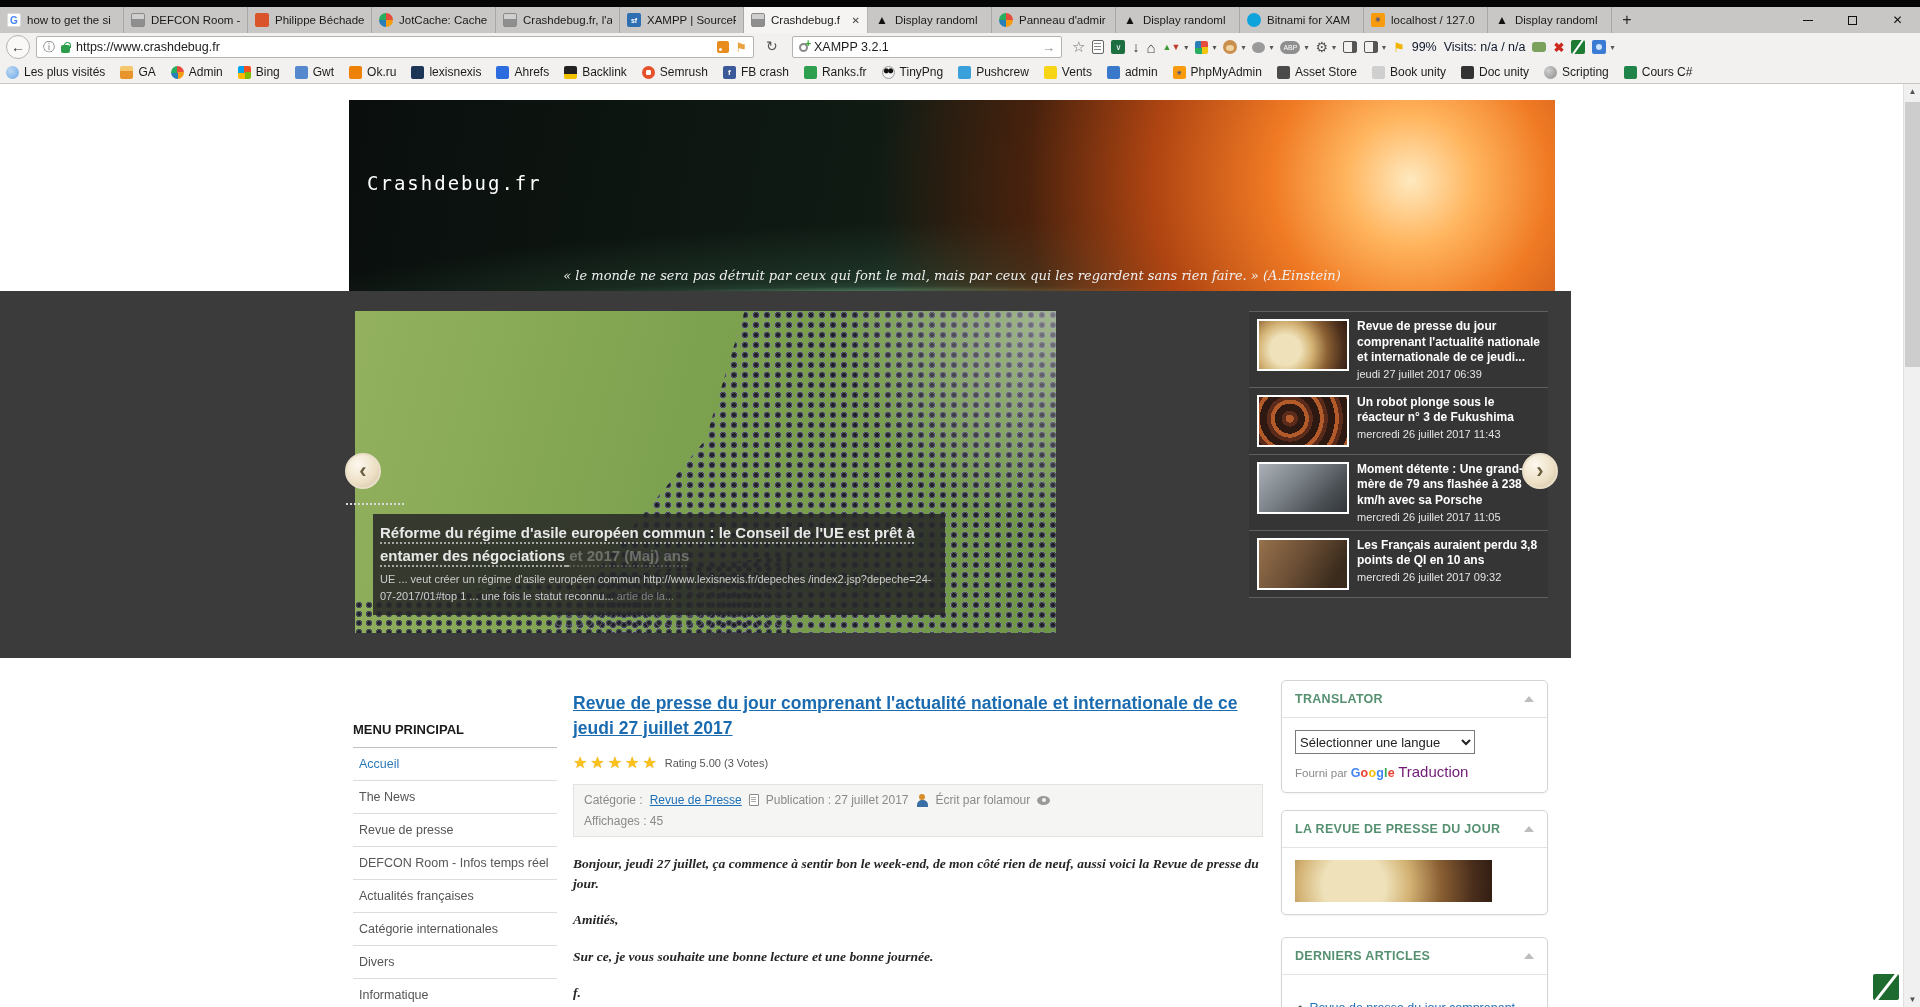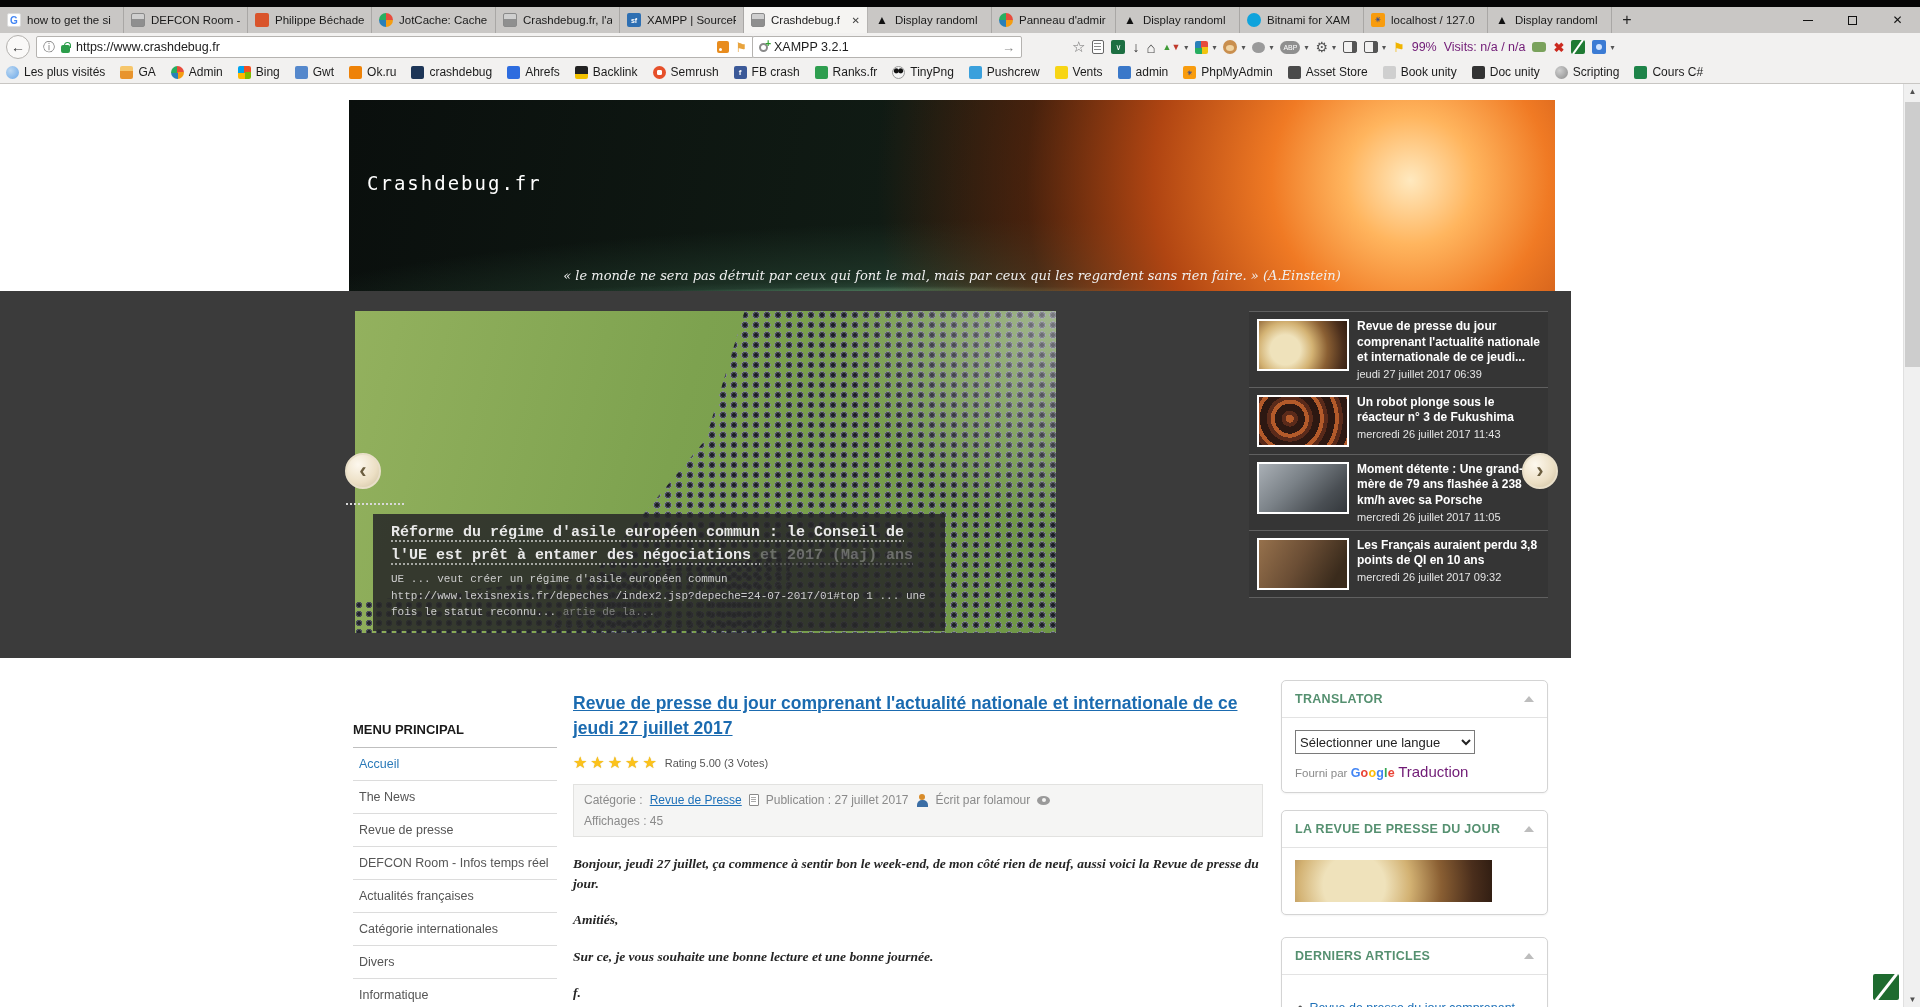--- a/index.html
+++ b/index.html
@@ -39,21 +39,21 @@
     border-radius:2px; display:flex; align-items:center; padding:0 6px; gap:6px; }
   .info-icon { color:#777; font-size:12px; }
   .lock-icon { width:9px; height:8px; border:2px solid #2c9e4b; border-radius:2px; position:relative; margin-top:3px; background:#2c9e4b; }
   .lock-icon::before { content:""; position:absolute; left:1px; top:-5px; width:5px; height:5px; border:1.5px solid #2c9e4b;
     border-bottom:none; border-radius:4px 4px 0 0; }
   .url-text { flex:1; font-size:12.5px; color:#202020; }
   .rss-icon { width:12px; height:12px; border-radius:2px; background:#e88c1e; position:relative; }
   .rss-icon::after { content:""; position:absolute; left:2px; bottom:2px; width:3px; height:3px; border-radius:50%; background:#fff; }
   .flag-icon { color:#e8a33d; font-size:13px; }
   .reload-icon { position:absolute; left:766px; top:5px; font-size:14px; color:#555; }
-  .search-field { position:absolute; left:752px; top:3px; width:270px; height:22px; background:#fff; border:1px solid #b5b3b0;
+  .search-field { position:absolute; left:792px; top:3px; width:270px; height:22px; background:#fff; border:1px solid #b5b3b0;
     border-radius:2px; display:flex; align-items:center; padding:0 6px; gap:6px; }
   .mag-icon { width:9px; height:9px; border:2px solid #8a8a8a; border-radius:50%; position:relative; }
   .mag-icon::after { content:"+"; position:absolute; right:-5px; top:-7px; color:#2fa12f; font-size:10px; font-weight:bold; }
   .search-input { flex:1; border:none; outline:none; font-size:12.5px; color:#1c1c1c; background:transparent;
     font-family:"Liberation Sans", sans-serif; }
   .go-icon { color:#888; font-size:13px; }
   .toolbar-icons { position:absolute; left:1072px; top:0; height:28px; display:flex; align-items:center; gap:7px; }
   .t-icon { display:inline-flex; align-items:center; justify-content:center; font-size:14px; color:#444; }
   .caret { font-size:8px; color:#555; margin-left:-3px; }
   .i-star { font-size:15px; color:#6d6d6d; }
@@ -66,21 +66,21 @@
   .tri-g { color:#3f9b36; } .tri-r { color:#c0392b; }
   .i-grid { width:13px; height:13px; border-radius:2px; background:conic-gradient(#e74c3c 0 25%, #f1c40f 0 50%, #27ae60 0 75%, #2980b9 0); }
   .i-monkey { width:14px; height:14px; border-radius:50%; background:#c98f4e; position:relative; }
   .i-monkey::after { content:""; position:absolute; left:3px; top:5px; width:8px; height:6px; border-radius:50%; background:#f0d3a1; }
   .i-bug { width:13px; height:11px; border-radius:50%; background:#9a9a9a; }
   .i-abp { min-width:20px; height:13px; border-radius:7px; background:#8f8f8f; color:#fff; font-size:7px; display:flex; align-items:center; justify-content:center; }
   .i-gear { font-size:14px; color:#555; }
   .i-panel { width:14px; height:12px; border:1.5px solid #555; border-radius:2px; position:relative; }
   .i-panel::after { content:""; position:absolute; right:0; top:0; width:4px; height:100%; background:#555; }
   .i-flag { color:#f0b400; font-size:13px; }
-  .badge-text { font-size:12.5px; color:#701a75; }
+  .badge-text { font-size:12.5px; color:#0f172a; }
   .i-hand { width:14px; height:10px; border-radius:3px; background:#7aa25c; }
   .i-redx { color:#cc2a1f; font-size:13px; font-weight:bold; }
   .i-greenN { width:14px; height:14px; background:#1f7a33; border-radius:2px; position:relative; overflow:hidden; }
   .i-greenN::after { content:""; position:absolute; left:6px; top:-2px; width:2px; height:18px; background:#fff; transform:rotate(35deg); }
   .i-bluebox { width:14px; height:14px; border-radius:2px; background:#3b7bd4; position:relative; }
   .i-bluebox::after { content:""; position:absolute; left:4px; top:4px; width:6px; height:6px; border-radius:50%; background:#cfe3ff; }
   .hamburger { position:absolute; right:8px; top:36px; font-size:16px; color:#333; }
 
   .bookmarksbar { position:absolute; left:0; top:61px; width:100%; height:23px; background:#f2f1f0;
     border-bottom:1px solid #c8c6c3; display:flex; align-items:center; padding-left:6px; gap:15px; overflow:hidden; }
@@ -129,21 +129,21 @@
     background:linear-gradient(105deg, #93b15e 0%, #7da24f 45%, #6e9647 100%); }
   .crowd { position:absolute; inset:0;
     background: radial-gradient(circle at 100% 0%, rgba(210,210,215,.5), transparent 28%),
       repeating-radial-gradient(circle at 5px 4px, #1e2026 0 2.1px, #474a55 2.1px 3.2px, #868a96 3.2px 3.8px, transparent 3.8px 9px);
     background-size:100% 100%, 11px 10px;
     clip-path:polygon(56% -3%, 103% -3%, 103% 103%, 26% 103%, 40% 66%, 50% 40%); }
   .crowd2 { position:absolute; left:0; bottom:0; width:62%; height:24%;
     background:repeating-radial-gradient(circle at 4px 4px, #23252c 0 2px, #4b4e59 2px 3.1px, transparent 3.1px 8px);
     background-size:10px 9px; clip-path:polygon(0 60%, 100% 0, 100% 100%, 0 100%); }
   .slide-caption { position:absolute; left:18px; top:203px; width:572px; min-height:101px;
-    background:rgba(40,40,40,.87); padding:8px 18px 10px;font-family:Liberation Mono, monospace; }
+    background:rgba(40,40,40,.87); padding:8px 7px 10px; }
   .slide-title { font-size:15px; font-weight:bold; color:#e8e8e8; line-height:1.5;
     text-decoration:underline dotted rgba(255,255,255,.75); text-underline-offset:5px; }
   .ghost { opacity:.32; text-decoration:none; font-weight:bold; }
   .slide-excerpt { margin-top:4px; font-size:11px; color:#cdcdcd; line-height:1.5; }
   .slide-excerpt .ghost { opacity:.5; font-weight:normal; }
   .arrow { position:absolute; width:36px; height:36px; border-radius:50%; border:2px solid #e9dfc9;
     background:radial-gradient(circle at 35% 30%, #fdf8ee, #ecdfc4 60%, #cdbf9f);
     color:#6b5d3f; font-size:22px; font-weight:bold; display:flex; align-items:center; justify-content:center; line-height:0; }
   .arrow-left { left:345px; top:162px; }
   .arrow-right { left:1522px; top:162px; }
@@ -387,21 +387,21 @@
       <div class="bm">
         <span class="bm-icon bmi-gwt"></span>
         <span>Gwt</span>
       </div>
       <div class="bm">
         <span class="bm-icon bmi-okru"></span>
         <span>Ok.ru</span>
       </div>
       <div class="bm">
         <span class="bm-icon bmi-video"></span>
-        <span>crashdebug</span>
+        <span>lexisnexis</span>
       </div>
       <div class="bm">
         <span class="bm-icon bmi-ahrefs"></span>
         <span>Ahrefs</span>
       </div>
       <div class="bm">
         <span class="bm-icon bmi-backlink"></span>
         <span>Backlink</span>
       </div>
       <div class="bm">

